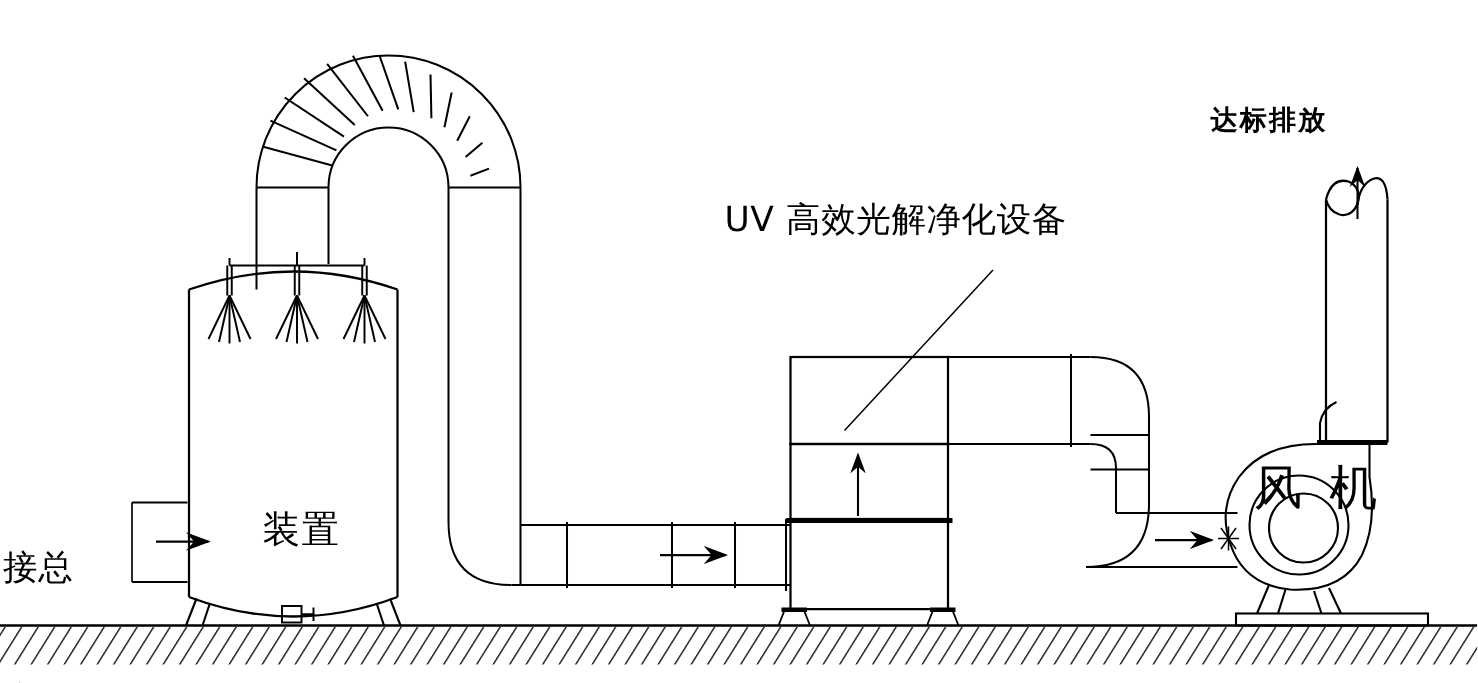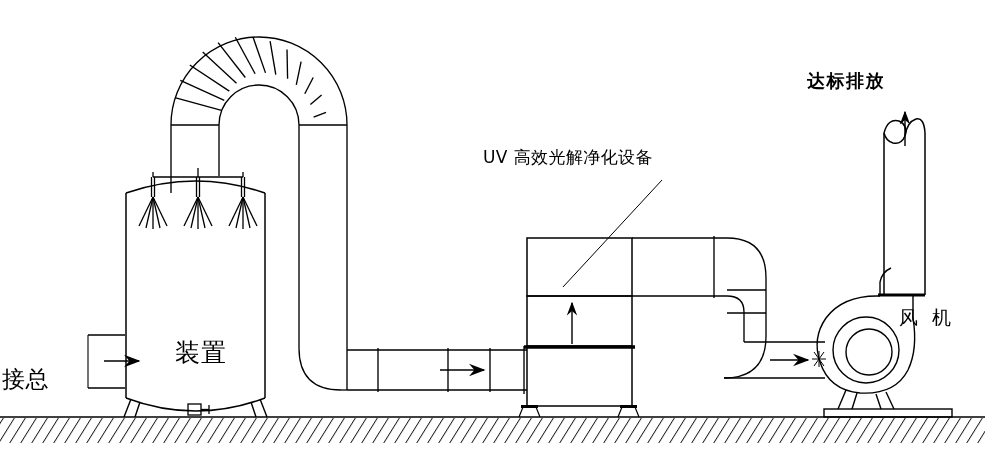--- a/index.html
+++ b/index.html
@@ -40,35 +40,35 @@
     left: 146px;
     top: 264px;
     font-size: 25px;
     line-height: 1.42;
     text-align: center;
     width: 110px;
     letter-spacing: 1px;
   }
   #label-uv {
     left: 483px;
-    top: 148px;
-    font-size: 17px;
+    top: 134px;
+    font-size: 23px;
     letter-spacing: 0.4px;
   }
   #label-stack {
     left: 807px;
     top: 71px;
     font-size: 18px;
     letter-spacing: 1.5px;
     font-weight: bold;
   }
   #label-fan {
-    left: 899px;
+    left: 836px;
     top: 307px;
-    font-size: 19px;
+    font-size: 32px;
     letter-spacing: 4px;
   }
 </style>
 </head>
 <body>
 
 <div id="canvas">
 
   <svg id="diagram" width="985" height="455" viewBox="0 0 985 455">
 

